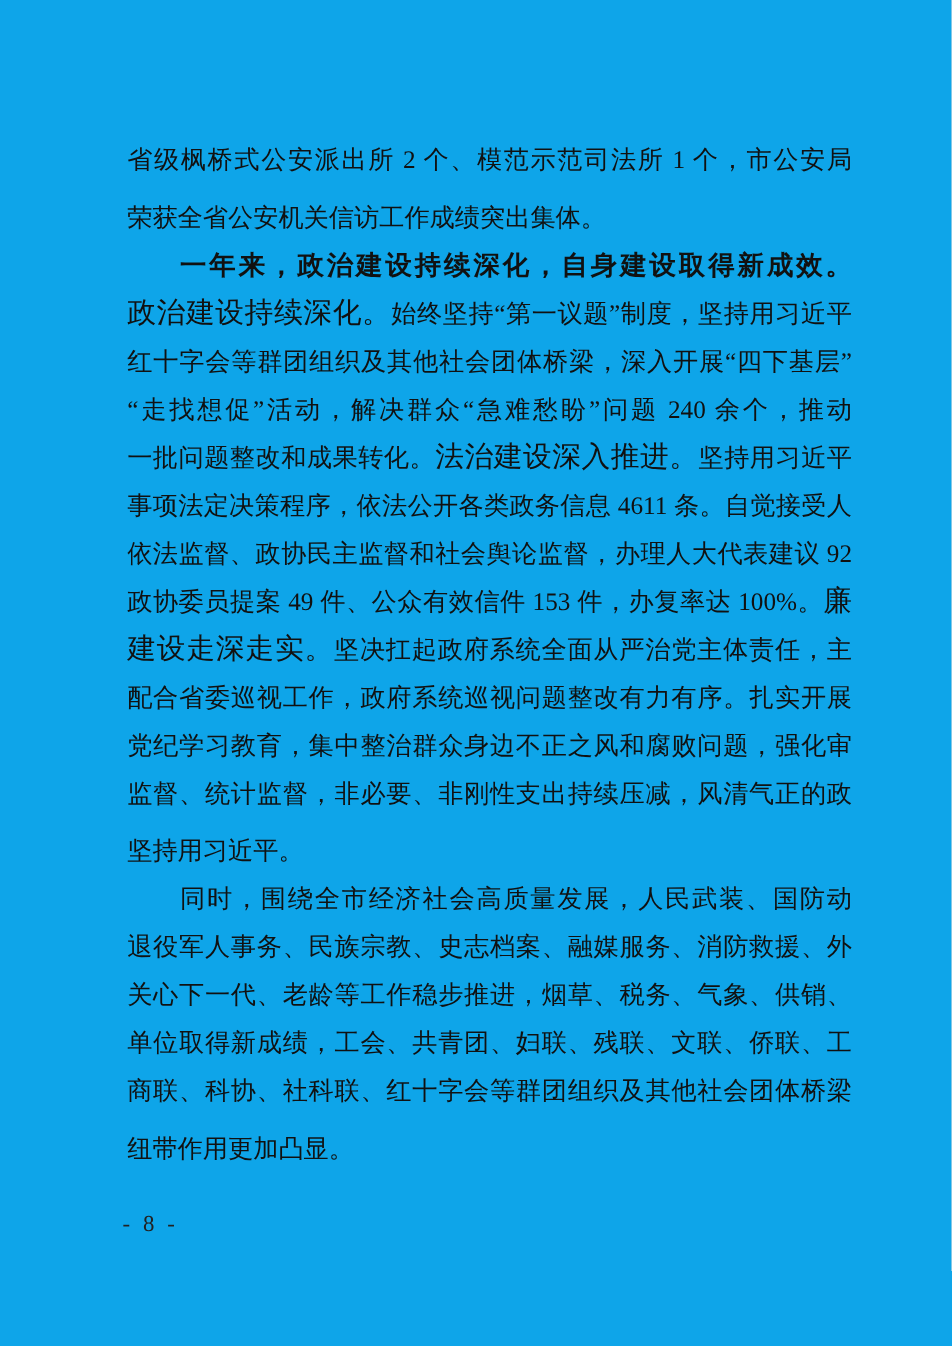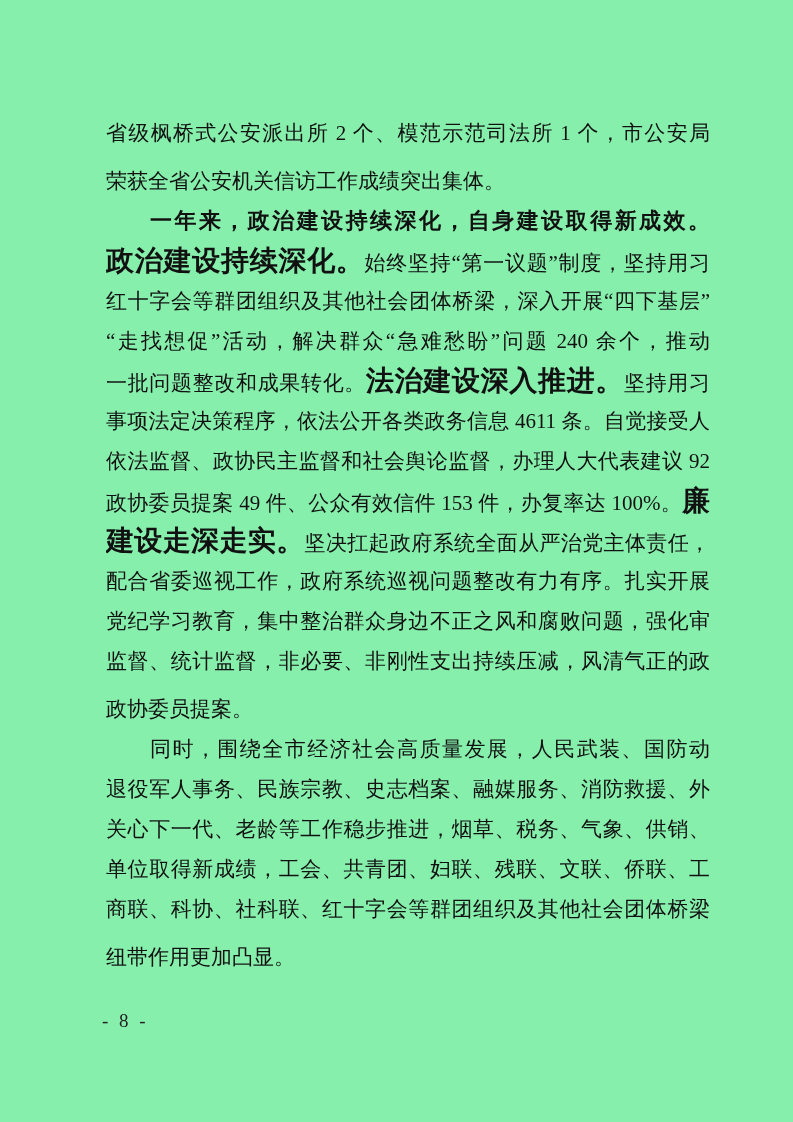--- a/index.html
+++ b/index.html
@@ -4,21 +4,21 @@
 <style>
   html, body {
     margin: 0;
     padding: 0;
     background: #e8e8e8;
   }
   .page {
     position: relative;
     width: 793px;
     height: 1122px;
-    background: #86efac;
+    background: #0ea5e9;
     font-family: "Liberation Serif", "DejaVu Serif", serif;
     color: #111111;
     overflow: hidden;
   }
   .doc {
     position: absolute;
     left: 106px;
     top: 113px;
     width: 604px;
   }
@@ -37,22 +37,22 @@
     font-family: "Liberation Serif", "DejaVu Serif", serif;
     font-weight: 400;
   }
   .run-heading {
     font-family: "Liberation Sans", "DejaVu Sans", sans-serif;
     font-weight: 700;
     font-size: 22px;
   }
   .run-subhead {
     font-family: "Liberation Serif", "DejaVu Serif", serif;
-    font-weight: 700;
-    font-size: 28px;
+    font-weight: 400;
+    font-size: 24px;
   }
   .footer {
     position: absolute;
     left: 102px;
     top: 1006px;
     font-size: 19px;
     line-height: 30px;
     letter-spacing: 3px;
     color: #222222;
     font-family: "Liberation Serif", "DejaVu Serif", serif;
@@ -70,21 +70,21 @@
       <div class="line"><span class="run-body">红十字会等群团组织及其他社会团体桥梁，深入开展“四下基层”</span></div>
       <div class="line"><span class="run-body">“走找想促”活动，解决群众“急难愁盼”问题 240 余个，推动</span></div>
       <div class="line"><span class="run-body">一批问题整改和成果转化。</span><span class="run-subhead">法治建设深入推进。</span><span class="run-body">坚持用习近平</span></div>
       <div class="line"><span class="run-body">事项法定决策程序，依法公开各类政务信息 4611 条。自觉接受人大</span></div>
       <div class="line"><span class="run-body">依法监督、政协民主监督和社会舆论监督，办理人大代表建议 92 件、</span></div>
       <div class="line"><span class="run-body">政协委员提案 49 件、公众有效信件 153 件，办复率达 100%。</span><span class="run-subhead">廉政</span></div>
       <div class="line"><span class="run-subhead">建设走深走实。</span><span class="run-body">坚决扛起政府系统全面从严治党主体责任，主动</span></div>
       <div class="line"><span class="run-body">配合省委巡视工作，政府系统巡视问题整改有力有序。扎实开展</span></div>
       <div class="line"><span class="run-body">党纪学习教育，集中整治群众身边不正之风和腐败问题，强化审计</span></div>
       <div class="line"><span class="run-body">监督、统计监督，非必要、非刚性支出持续压减，风清气正的政治</span></div>
-      <div class="line last"><span class="run-body">政协委员提案。</span></div>
+      <div class="line last"><span class="run-body">坚持用习近平。</span></div>
       <div class="line indent"><span class="run-body">同时，围绕全市经济社会高质量发展，人民武装、国防动员、</span></div>
       <div class="line"><span class="run-body">退役军人事务、民族宗教、史志档案、融媒服务、消防救援、外事、</span></div>
       <div class="line"><span class="run-body">关心下一代、老龄等工作稳步推进，烟草、税务、气象、供销、</span></div>
       <div class="line"><span class="run-body">单位取得新成绩，工会、共青团、妇联、残联、文联、侨联、工</span></div>
       <div class="line"><span class="run-body">商联、科协、社科联、红十字会等群团组织及其他社会团体桥梁</span></div>
       <div class="line last"><span class="run-body">纽带作用更加凸显。</span></div>
     </div>
   <div class="footer">- 8 -</div>
 </div>
 

